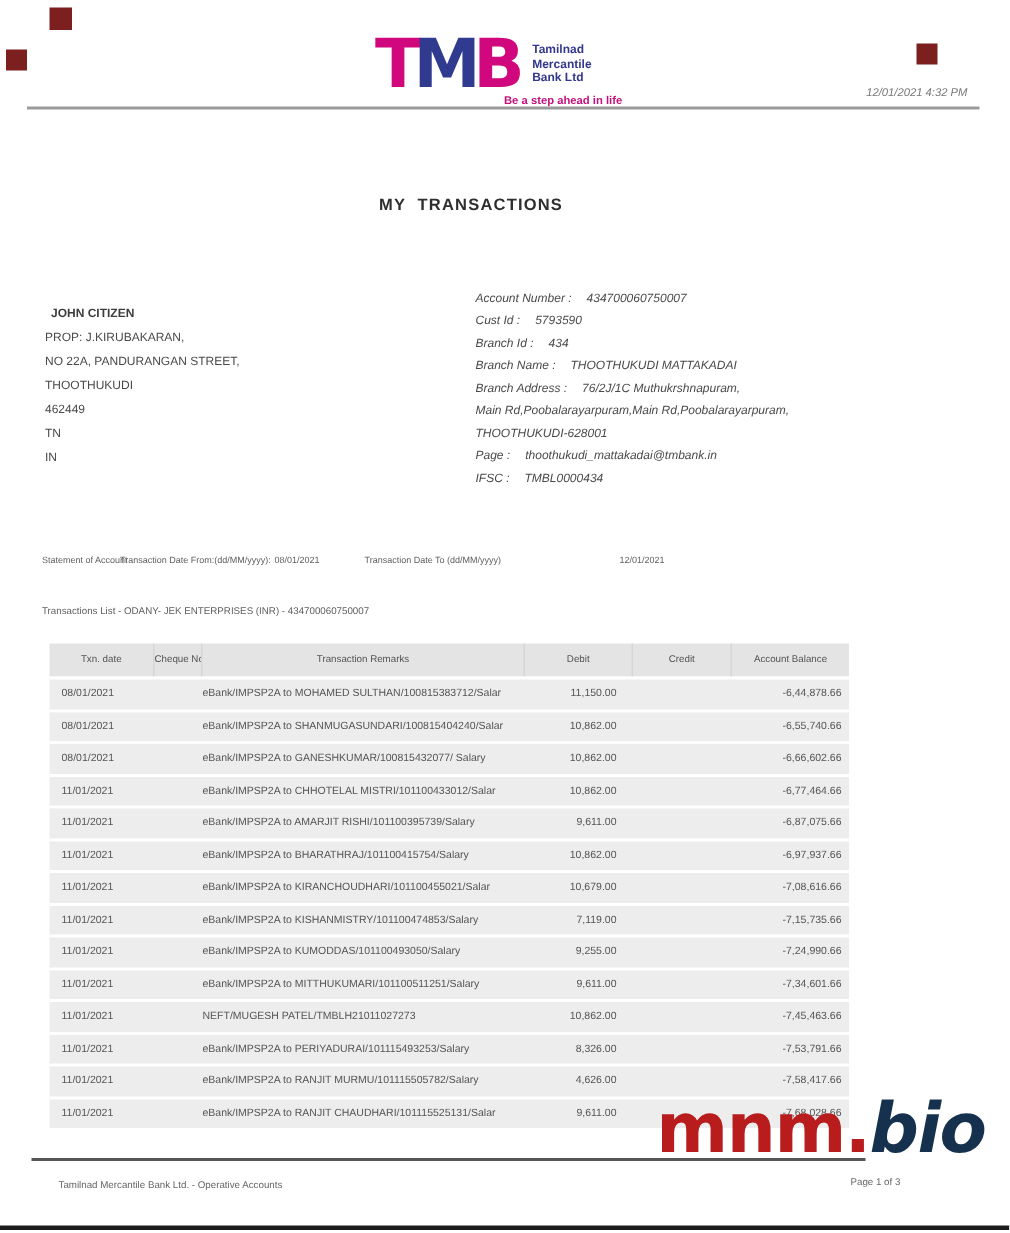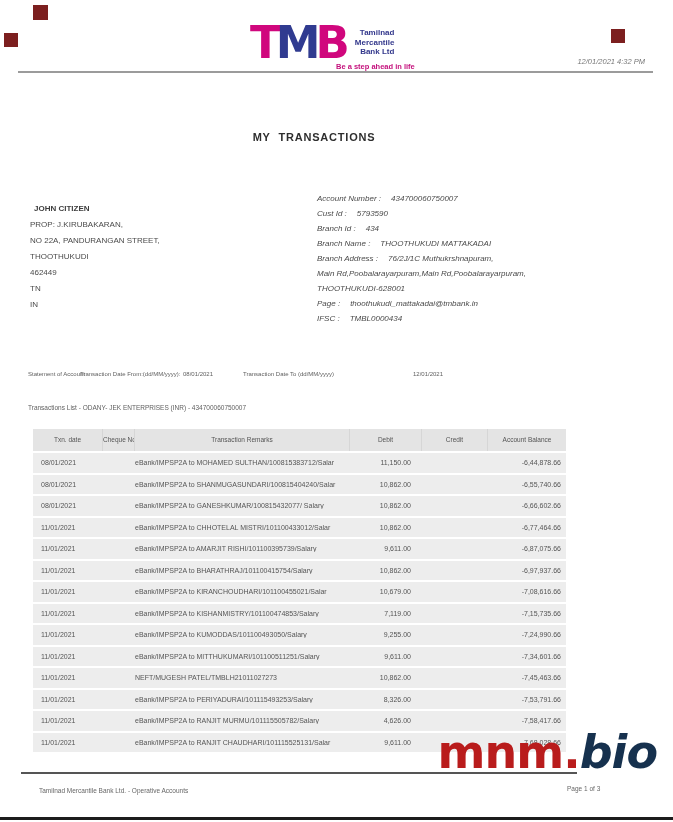--- a/index.html
+++ b/index.html
@@ -11,21 +11,21 @@
   .marker{position:absolute;background:#7c1f1f;}
   .marker.m1{left:33px;top:5px;width:15px;height:15px;}
   .marker.m2{left:4px;top:33px;width:14px;height:14px;}
   .marker.m3{left:611px;top:29px;width:14px;height:14px;}
 
   
   .logo{position:absolute;left:250px;top:24px;display:flex;align-items:flex-start;}
   .logo-letters{font-family:"DejaVu Sans", sans-serif;font-weight:bold;font-size:45px;line-height:38px;letter-spacing:-5px;}
   .lt,.lb{color:#d0077d;}
   .lm{color:#303b90;}
-  .logo-name{margin-left:10px;margin-top:4px;text-align:right;font-size:8px;font-weight:bold;line-height:9.5px;color:#33388c;}
+  .logo-name{margin-left:10px;margin-top:4px;text-align:left;font-size:8px;font-weight:bold;line-height:9.5px;color:#33388c;}
   .tagline{position:absolute;left:336px;top:62px;font-size:7.5px;font-weight:bold;color:#c4107c;}
   .datetime{position:absolute;right:28px;top:57px;font-size:7.5px;color:#777;font-style:italic;}
   .header-rule{position:absolute;left:18px;top:71px;width:635px;height:2px;background:#9b9b9b;}
 
   
   .title{position:absolute;left:0;top:131px;width:548px;text-align:center;
     font-size:11px;font-weight:bold;color:#2e2e2e;letter-spacing:0.8px;word-spacing:4px;padding-left:40px;}
 
   
   .customer{position:absolute;left:30px;top:189px;font-size:8px;line-height:16px;color:#4a4a4a;}

